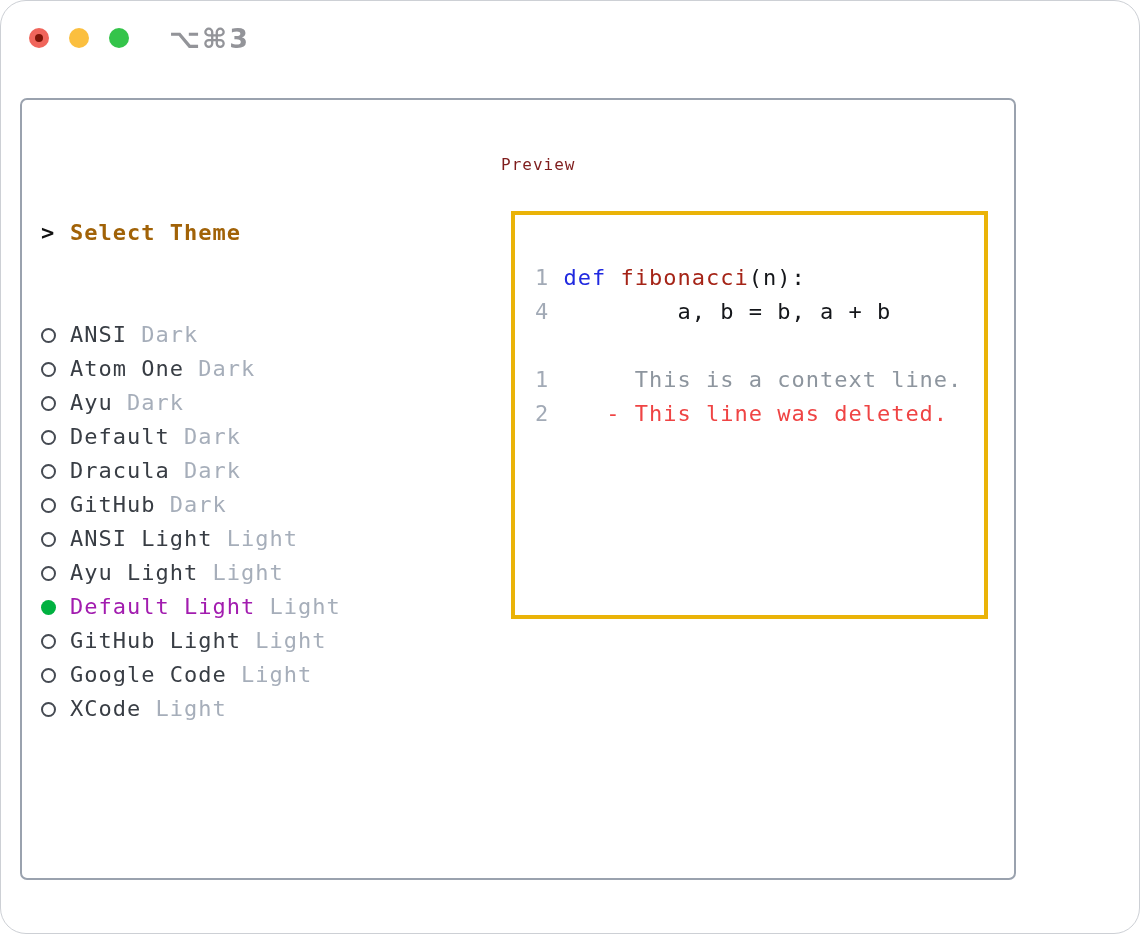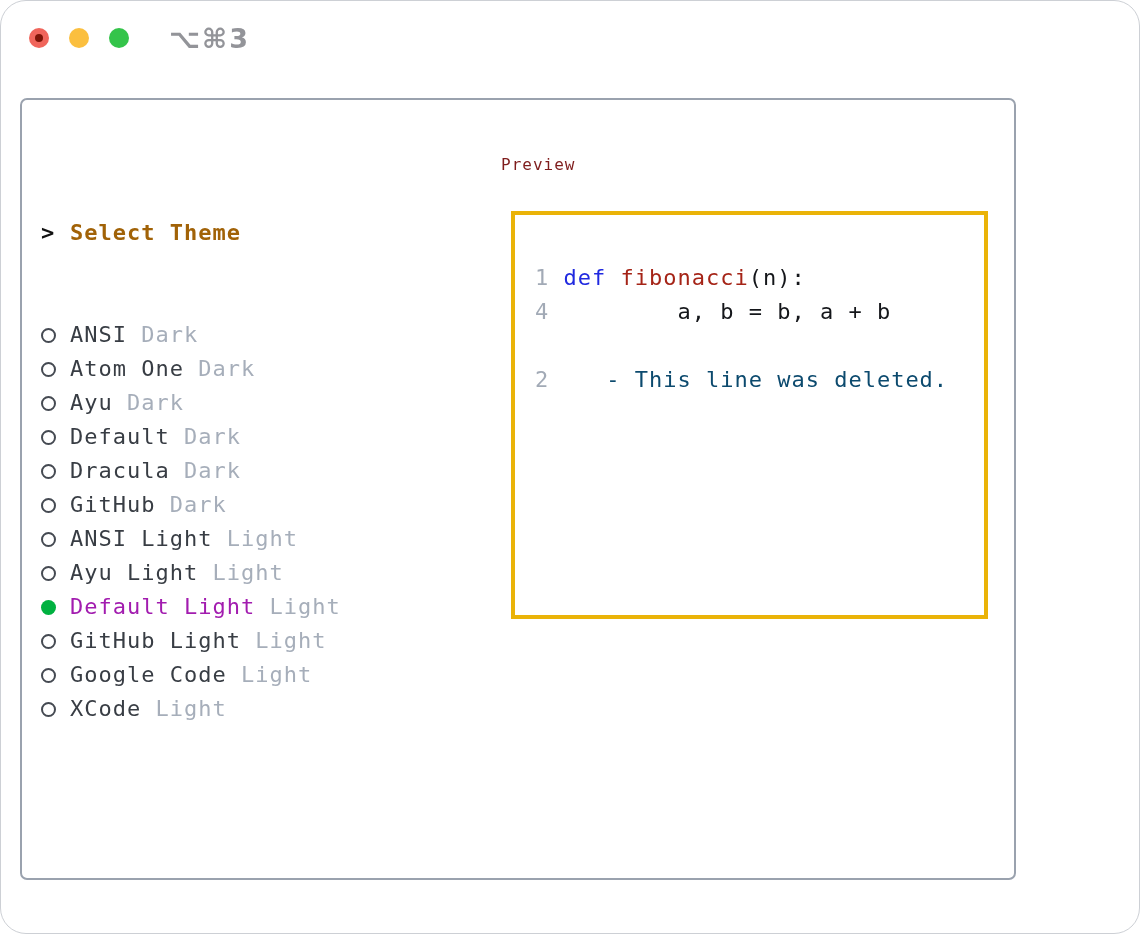--- a/index.html
+++ b/index.html
@@ -58,21 +58,21 @@
     position:absolute; left:489px; top:103px; width:477px; height:408px;
     border:4px solid #eab308; background:#fff;
     padding:46px 10px 0 20px; overflow:hidden;margin-top:8px;
   }
   .code-line { height:34px; line-height:34px; font-size:22px; letter-spacing:1px; white-space:pre; }
   .seg-ln  { color:#a2aab6; }
   .seg-pl  { color:#14161a; }
   .seg-kw  { color:#2029e0; }
   .seg-fn  { color:#a52417; }
   .seg-ctx { color:#8d959e; }
-  .seg-del { color:#0c4a6e; }
+  .seg-del { color:#ef4444; }
   .seg-add { color:#09bf12; }
 </style>
 </head>
 <body>
 
 <div class="window">
 
   <div class="titlebar">
     <div class="traffic red"></div>
     <div class="traffic yellow"></div>
@@ -96,17 +96,18 @@
       </div>
 
       
     </div>
 
     <div class="preview-hdr">Preview</div>
     <div class="preview-box" id="preview-box">
         <div class="code-line"><span class="seg-ln">1</span><span class="seg-pl"> </span><span class="seg-kw">def </span><span class="seg-fn">fibonacci</span><span class="seg-pl">(n):</span></div>
         <div class="code-line"><span class="seg-ln">4</span><span class="seg-pl">         a, b = b, a + b</span></div>
         <div class="code-line"><span class="seg-ln"></span></div>
+        <div class="code-line"><span class="seg-ln">1</span><span class="seg-ctx">      This is a context line.</span></div>
         <div class="code-line"><span class="seg-ln">2</span><span class="seg-del">    - This line was deleted.</span></div>
       </div>
 
   </div>
 </div>
 
 </body></html>

